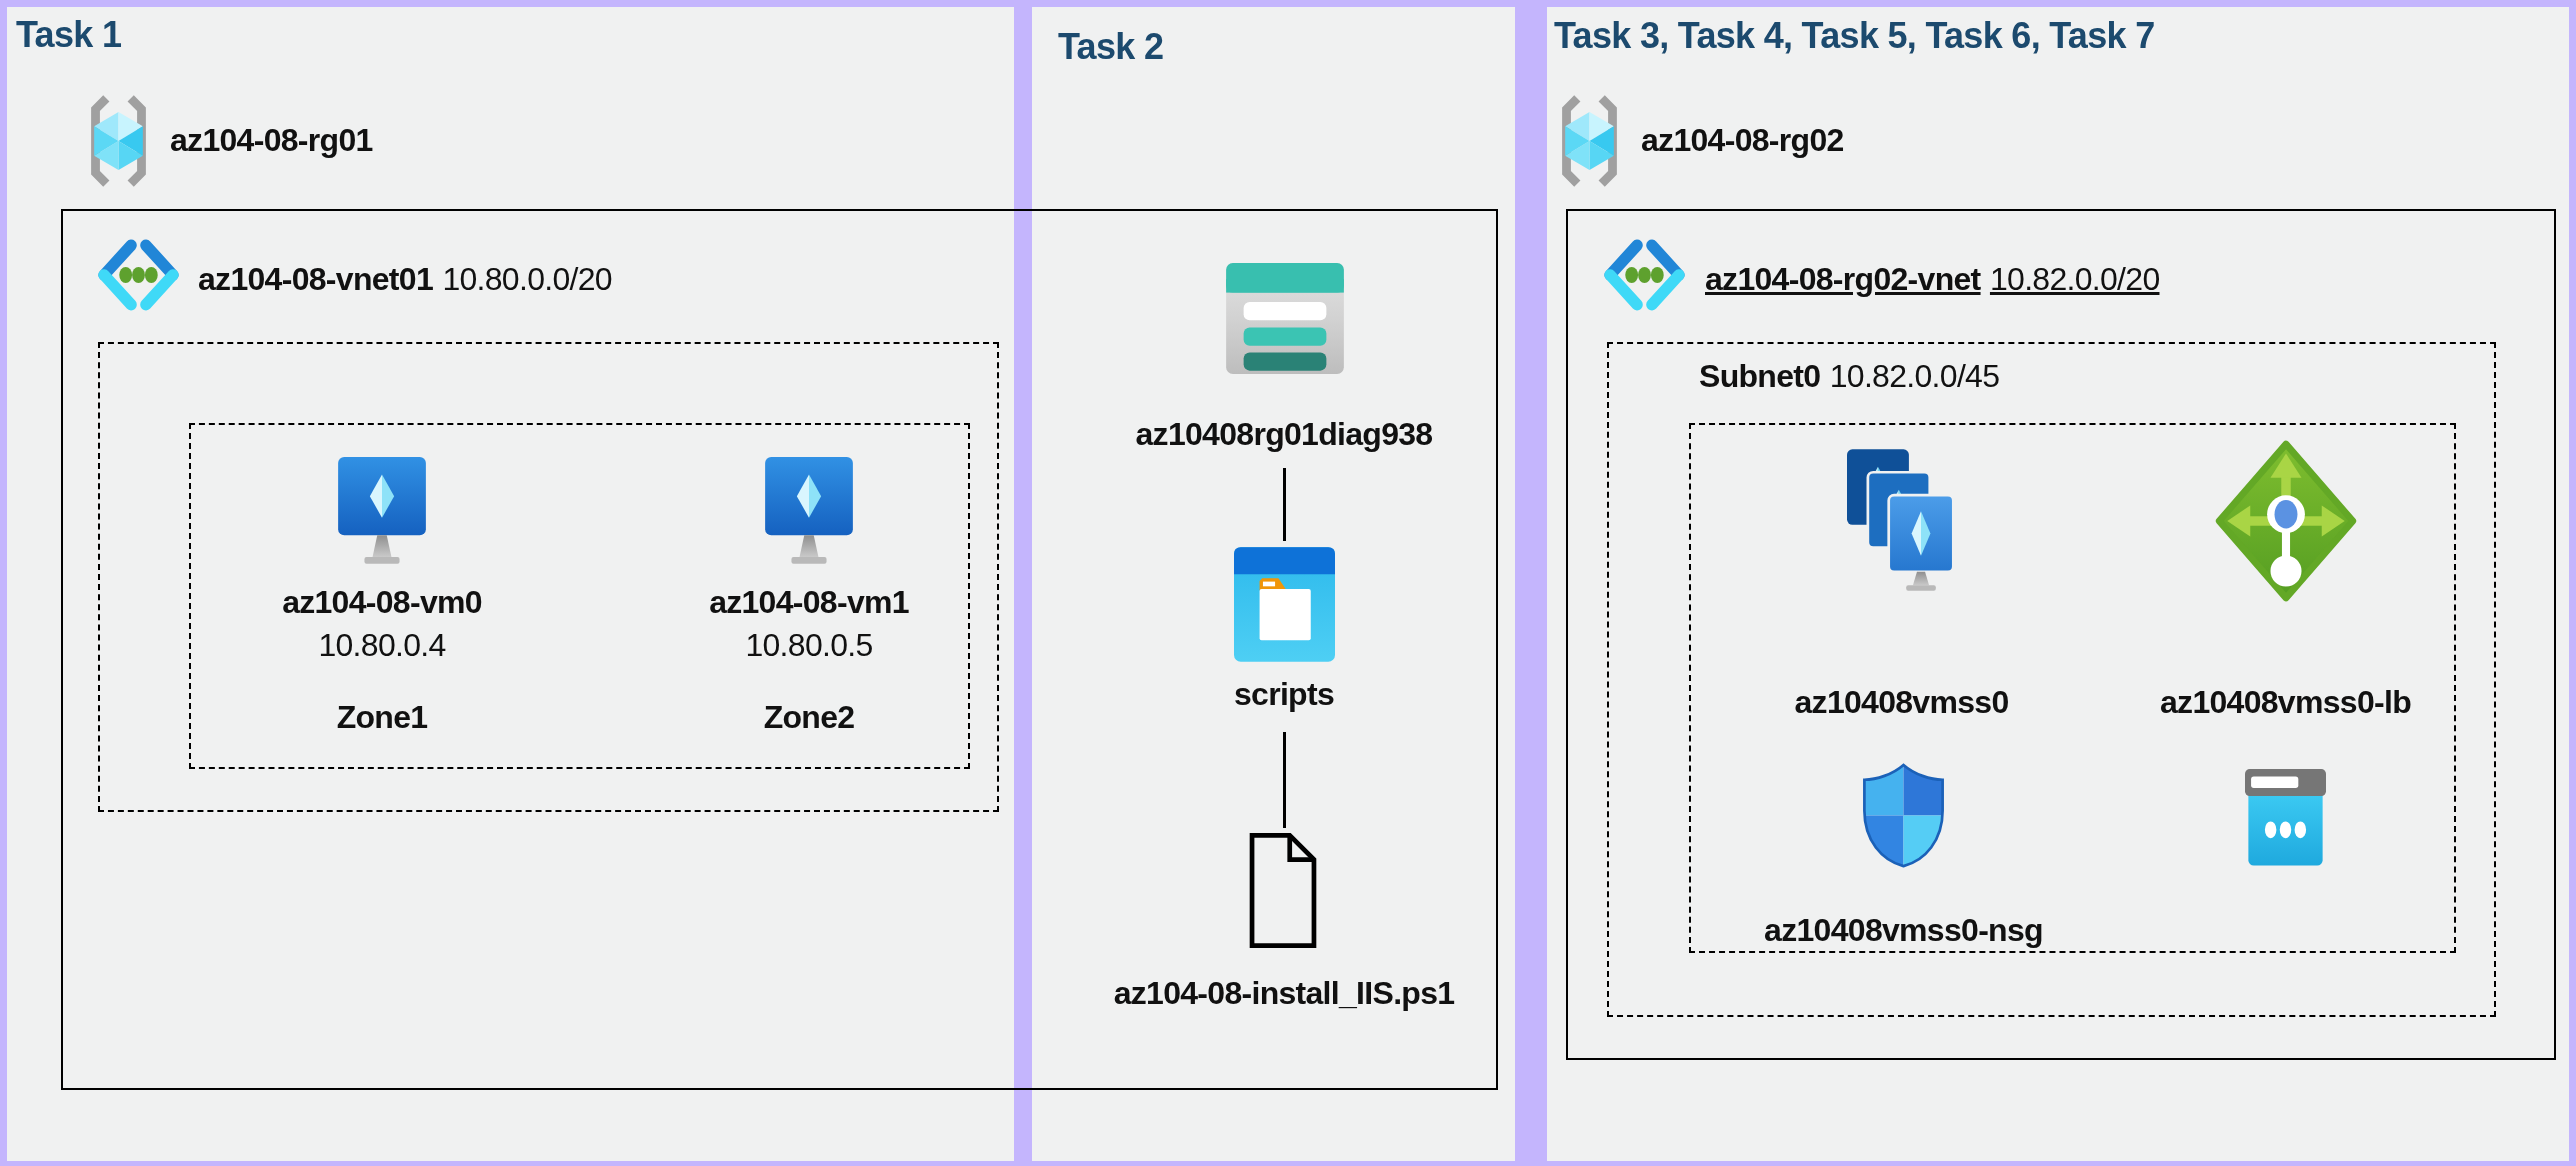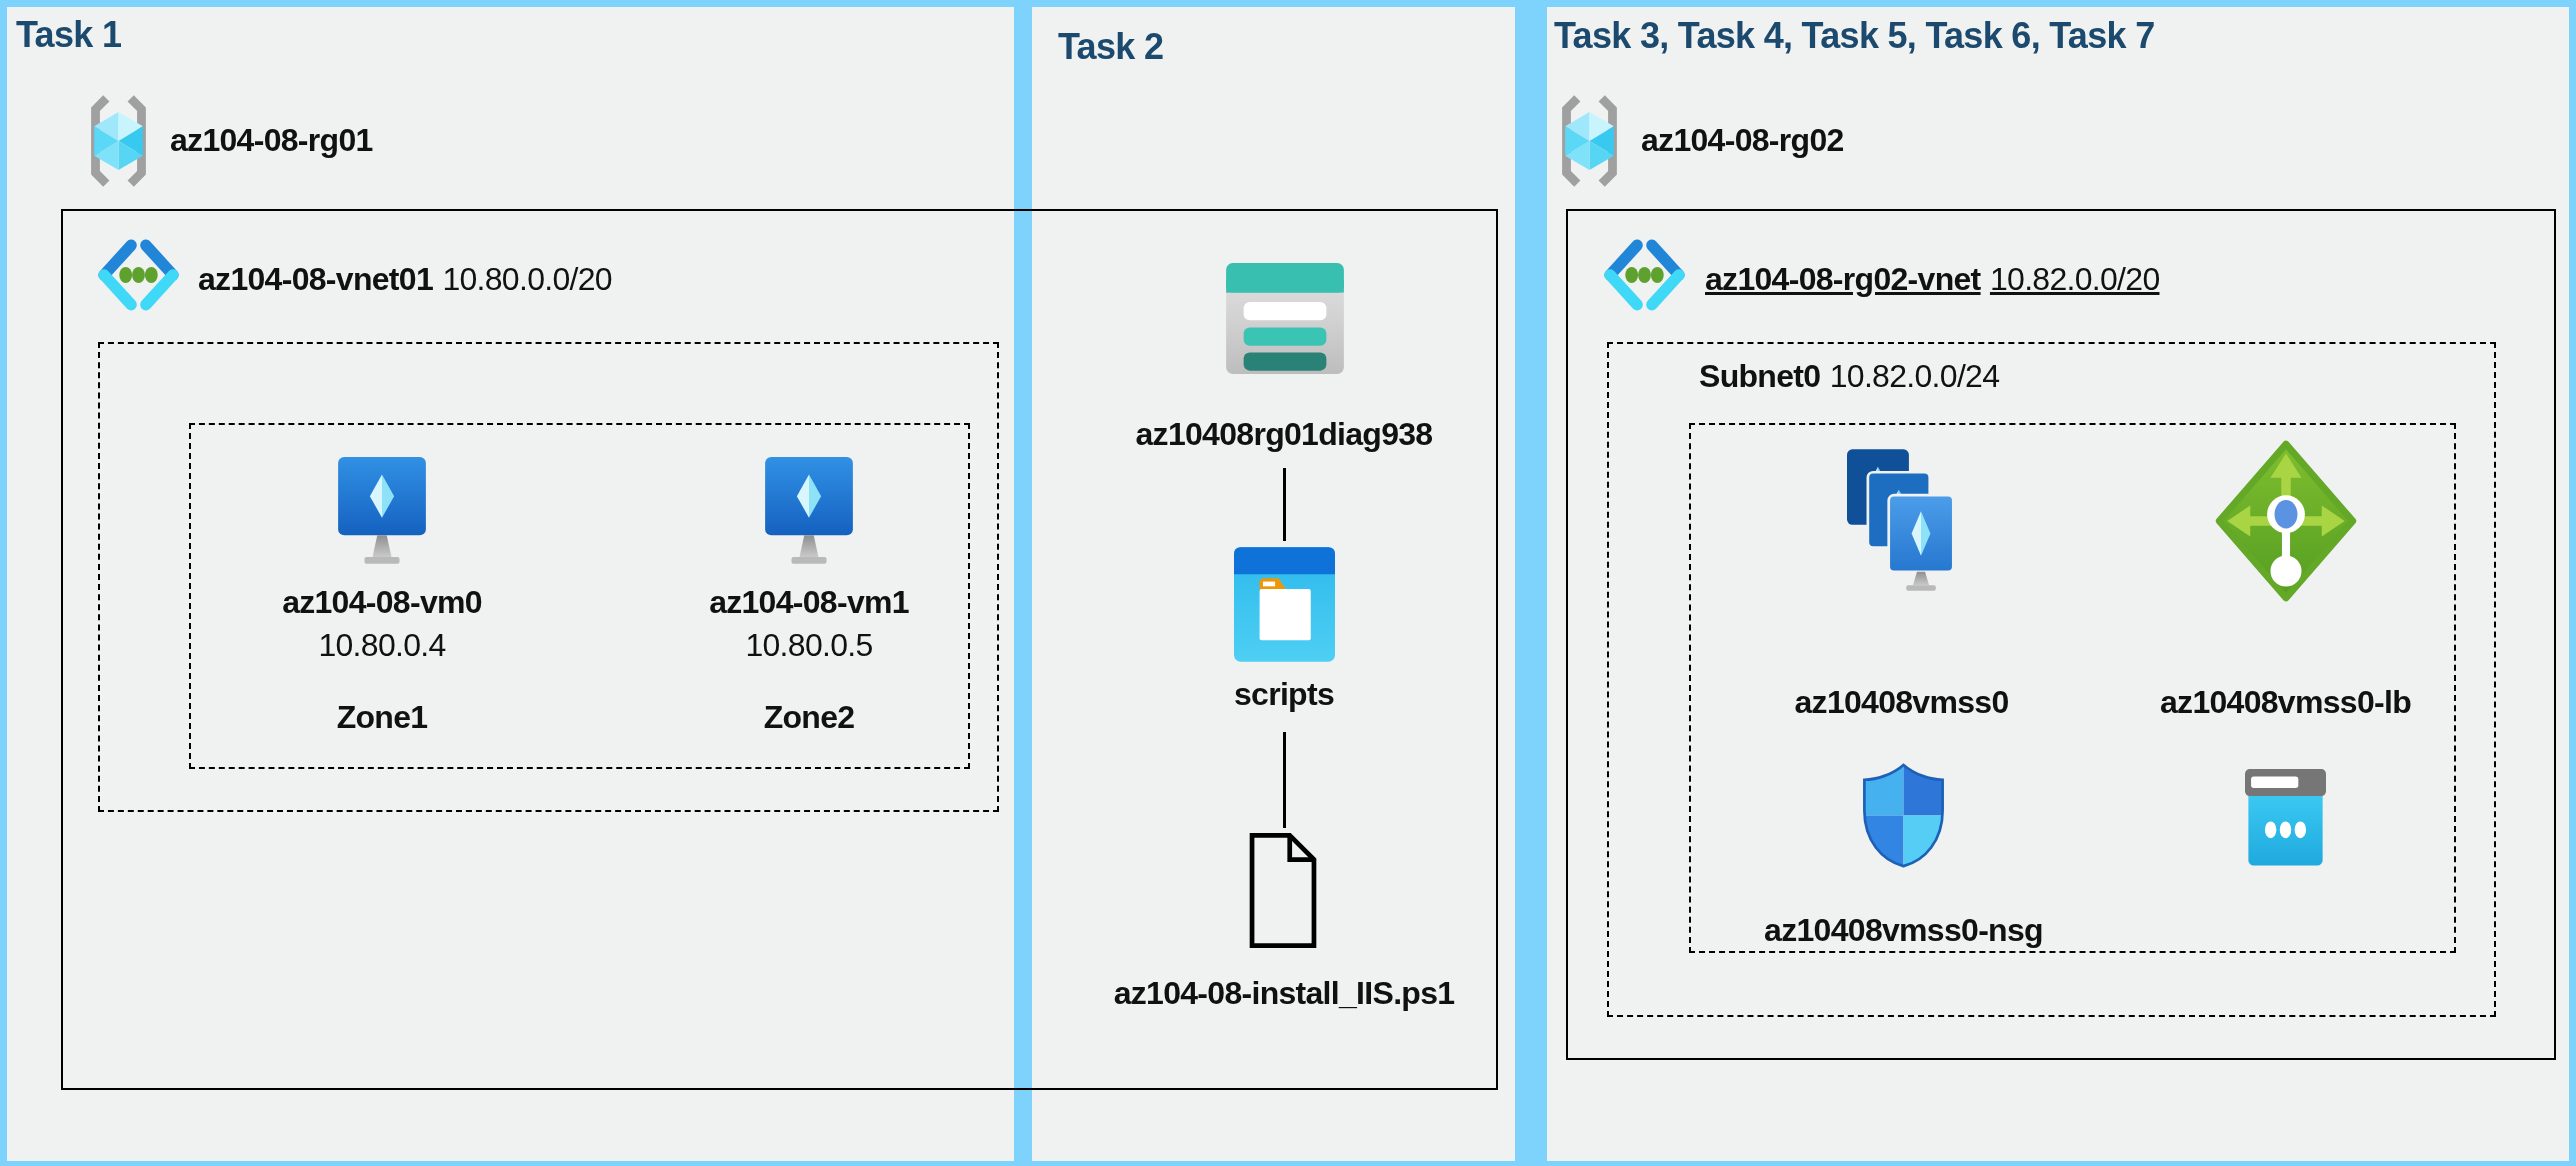--- a/index.html
+++ b/index.html
@@ -1,16 +1,16 @@
 <!DOCTYPE html>
 <html style="font-size:10.8px"><head>
 <meta charset="utf-8">
 <style>
   html,body{margin:0;padding:0;background:#FFFFFF;}
-  #page{position:relative;width:2576px;height:1166px;background:#7dd3fc;overflow:hidden;
+  #page{position:relative;width:2576px;height:1166px;background:#c4b5fd;overflow:hidden;
         font-family:"Liberation Sans", sans-serif;color:#111;}
   .abs{position:absolute;}
   .panel{position:absolute;top:6.7px;height:1154px;background:#F0F1F1;}
   .task-title{position:absolute;font-size:36px;font-weight:700;color:#1C4A6E;letter-spacing:-0.7px;white-space:nowrap;}
   .lbl{font-size:32px;font-weight:700;letter-spacing:-0.7px;line-height:1.12;white-space:nowrap;color:#111;}
   .lbl .reg{font-weight:400;margin-left:9.4px;}
   .center{text-align:center;}
   .solid-box{position:absolute;border:2.7px solid #000;box-sizing:border-box;background:transparent;}
   .dashed-box{position:absolute;border:2px dashed #000;box-sizing:border-box;background:transparent;}
   .connector{position:absolute;width:2.7px;background:#000;}
@@ -187,21 +187,21 @@
       <ellipse cx="44" cy="56" rx="9.5" ry="12" fill="#5EA12E"></ellipse>
       <ellipse cx="63" cy="56" rx="9.5" ry="12" fill="#5EA12E"></ellipse>
       <ellipse cx="82" cy="56" rx="9.5" ry="12" fill="#5EA12E"></ellipse>
     </svg>
   </div>
   <div class="lbl abs" style="left:1705px;top:262px;text-decoration:underline;">
     <span>az104-08-rg02-vnet</span><span class="reg">10.82.0.0/20</span>
   </div>
 
   <div class="lbl abs" style="left:1699px;top:359px;">
-    <span>Subnet0</span><span class="reg">10.82.0.0/24</span>
+    <span>Subnet0</span><span class="reg">10.82.0.0/45</span>
   </div>
 
   <div class="abs" style="left:1847px;top:449px;">
     <svg width="109" height="142" viewBox="0 0 162 210">
       <rect x="0" y="0" width="92" height="112" rx="8" fill="#0F5098"></rect>
       <polygon points="46,26 33,50 46,74" fill="#BFEFFC"></polygon>
       <polygon points="46,26 59,50 46,74" fill="#6FD4F2"></polygon>
       <rect x="31" y="34" width="92" height="112" rx="8" fill="#1D6EC0" stroke="#F0F1F1" stroke-width="4"></rect>
       <polygon points="77,60 64,84 77,108" fill="#BFEFFC"></polygon>
       <polygon points="77,60 90,84 77,108" fill="#6FD4F2"></polygon>

